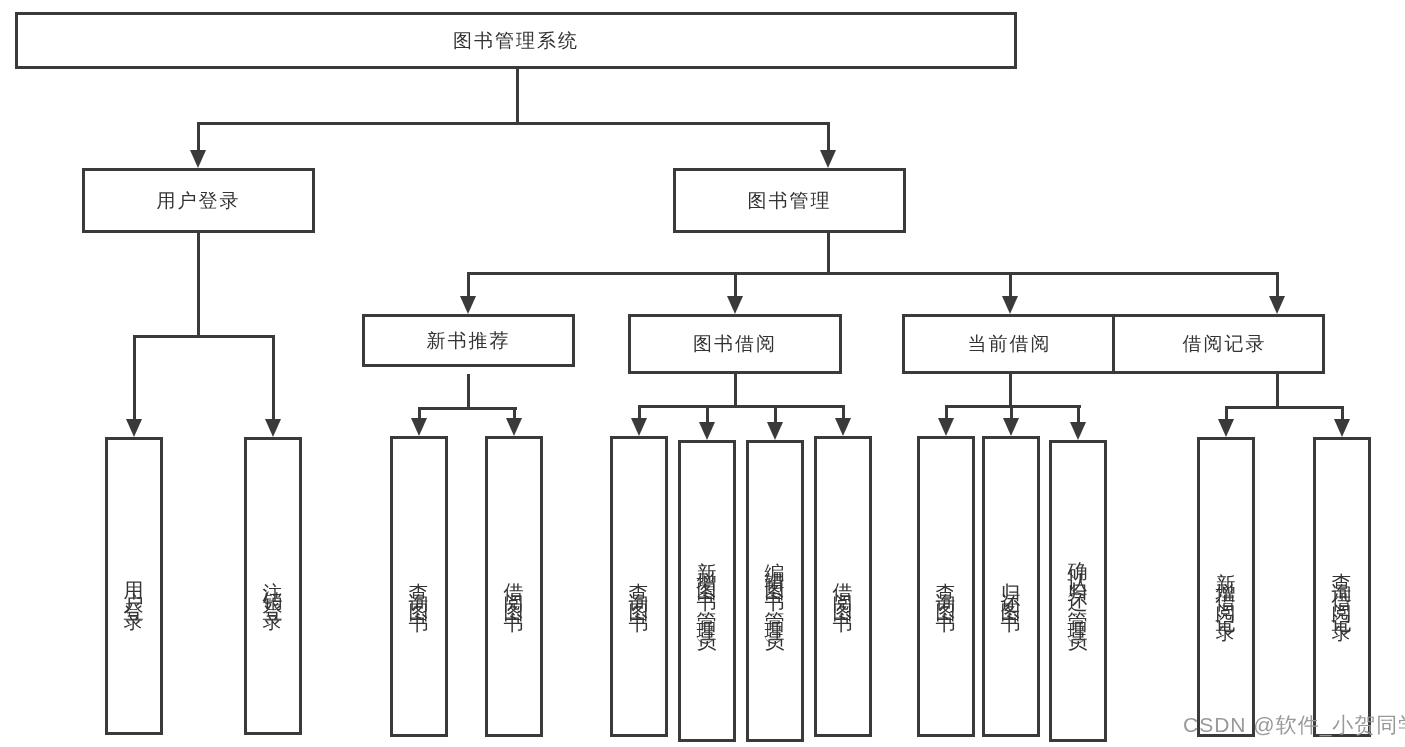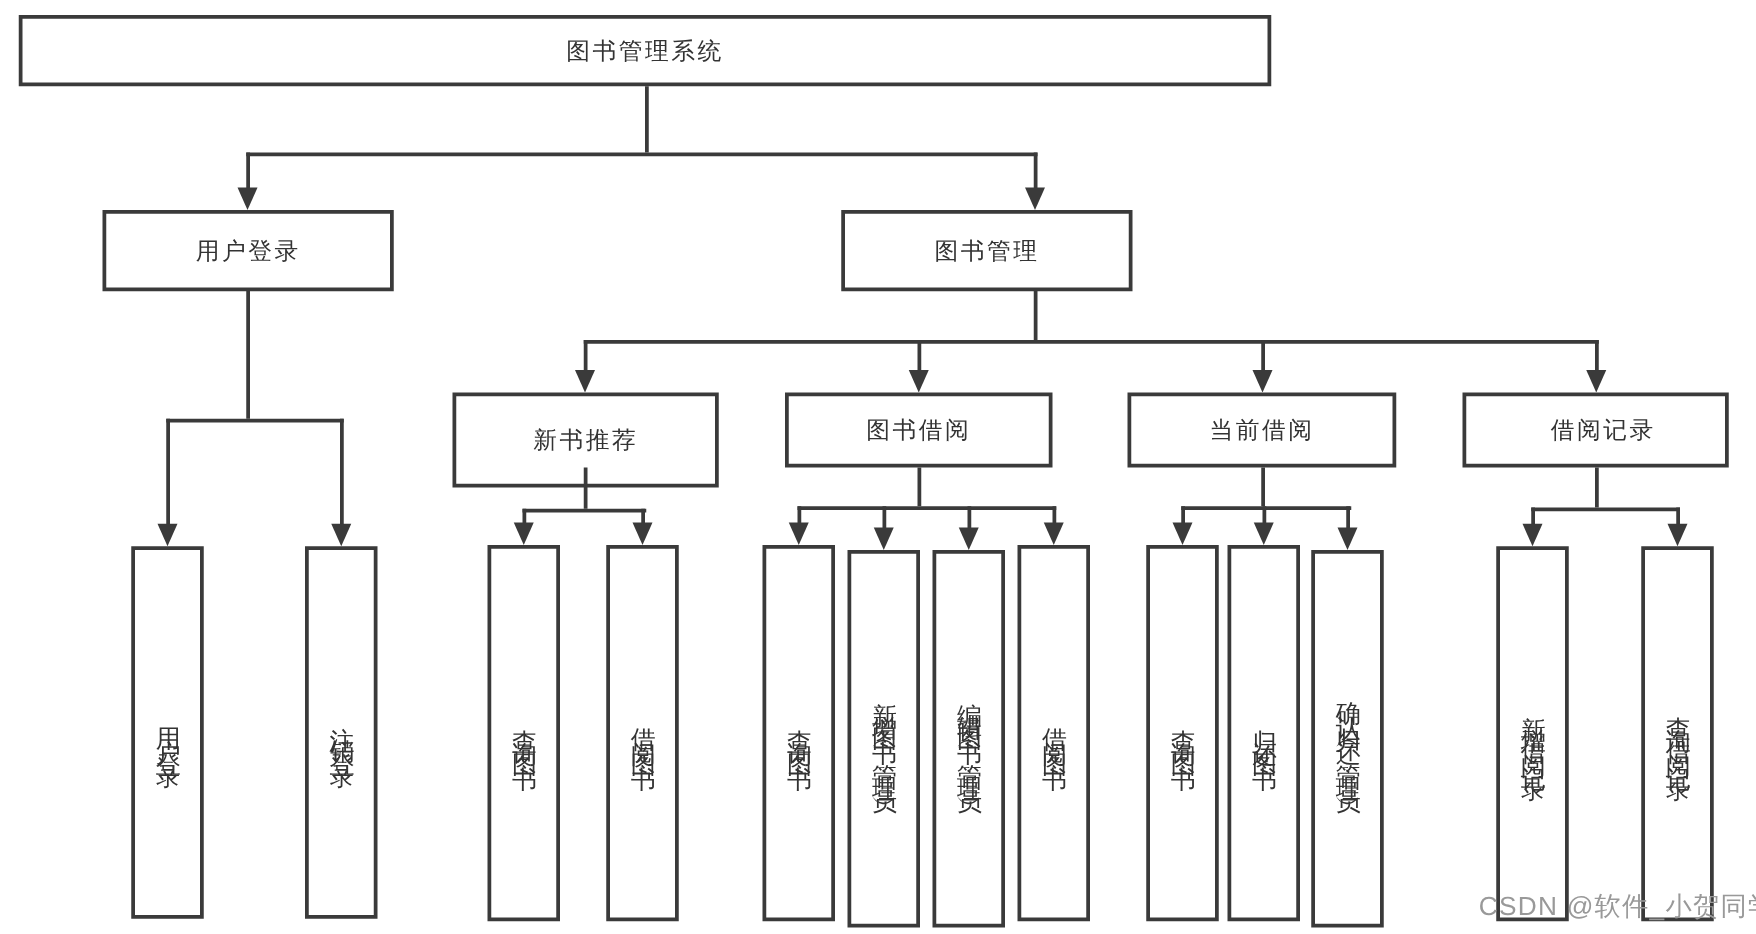--- a/index.html
+++ b/index.html
@@ -107,24 +107,24 @@
   <div class="hline" style="left:467px; top:272px; width:812px;"></div>
   <div class="vline" style="left:467px; top:272px; height:26px;"></div>
   <div class="arrow" style="left:460px; top:296px;"></div>
   <div class="vline" style="left:734px; top:272px; height:26px;"></div>
   <div class="arrow" style="left:727px; top:296px;"></div>
   <div class="vline" style="left:1009px; top:272px; height:26px;"></div>
   <div class="arrow" style="left:1002px; top:296px;"></div>
   <div class="vline" style="left:1276px; top:272px; height:26px;"></div>
   <div class="arrow" style="left:1269px; top:296px;"></div>
 
-  <div class="hbox" style="left:362px; top:314px; width:213px; height:76px;">新书推荐</div>
+  <div class="hbox" style="left:362px; top:314px; width:213px; height:53px;">新书推荐</div>
   <div class="hbox" style="left:628px; top:314px; width:214px; height:60px;">图书借阅</div>
   <div class="hbox" style="left:902px; top:314px; width:215px; height:60px;">当前借阅</div>
-  <div class="hbox" style="left:1170px; top:314px; width:213px; height:60px;padding-left:12px;">借阅记录</div>
+  <div class="hbox" style="left:1112px; top:314px; width:213px; height:60px;padding-left:12px;">借阅记录</div>
 
   <div class="vline" style="left:467px; top:374px; height:33px;"></div>
   <div class="hline" style="left:418px; top:407px; width:99px;"></div>
   <div class="vline" style="left:418px; top:407px; height:13px;"></div>
   <div class="arrow" style="left:411px; top:418px;"></div>
   <div class="vline" style="left:513px; top:407px; height:13px;"></div>
   <div class="arrow" style="left:506px; top:418px;"></div>
 
   <div class="vline" style="left:734px; top:374px; height:31px;"></div>
   <div class="hline" style="left:638px; top:405px; width:207px;"></div>

